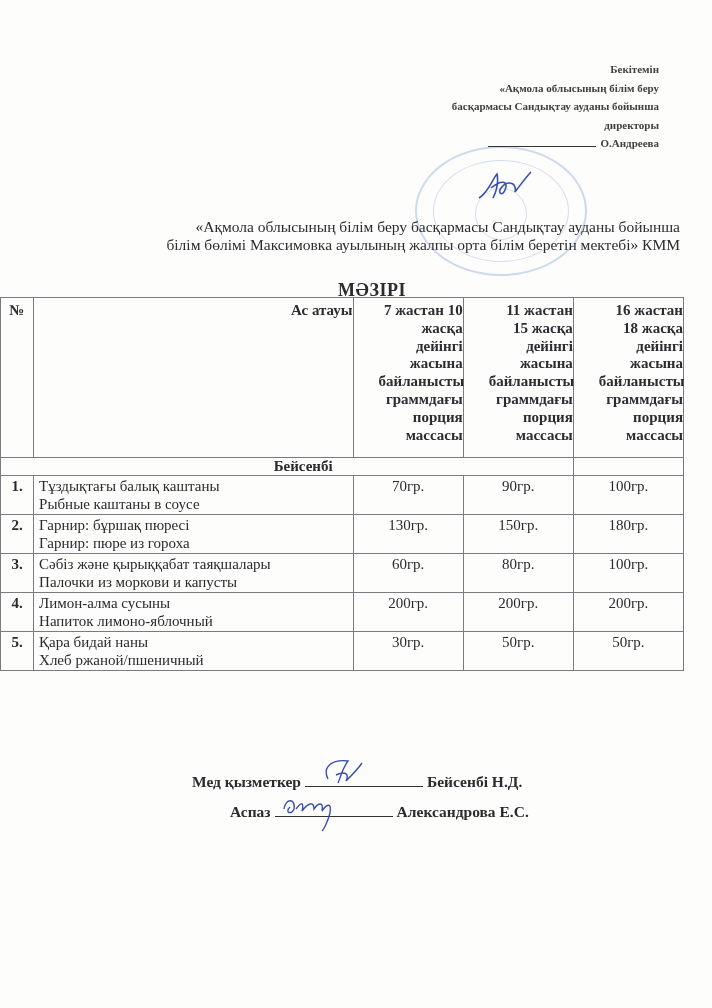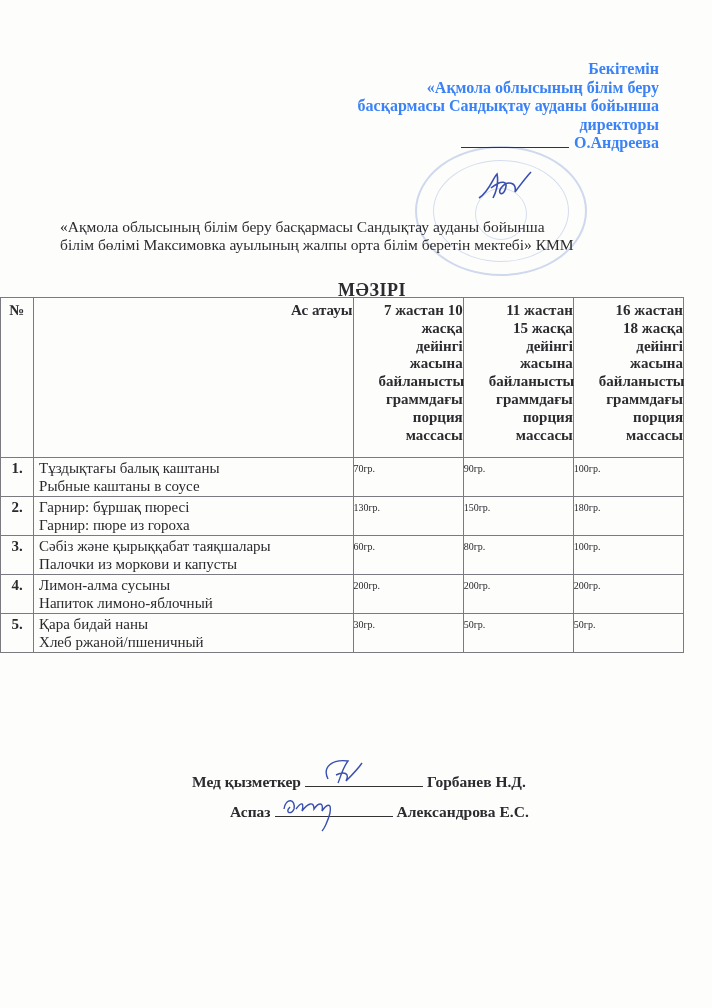--- a/index.html
+++ b/index.html
@@ -1,46 +1,46 @@
 <!DOCTYPE html>
 <html><head>
 <meta charset="utf-8">
 <style>
   html,body{margin:0;padding:0;}
   body{width:712px;height:1008px;background:#fdfdfc;position:relative;overflow:hidden;
        font-family:"Liberation Serif","DejaVu Serif",serif;color:#2a2a2e;}
   .approve{position:absolute;right:53px;top:60px;width:420px;text-align:right;font-weight:bold;
-           font-size:16px;line-height:18.6px;color:#3b82f6;}
+           font-size:11px;line-height:18.6px;color:#404040;}
   .approve .sigline{display:inline-block;width:108px;border-bottom:1.2px solid #333;margin-right:5px;height:12px;vertical-align:baseline;}
   .stamp{position:absolute;left:415px;top:146px;width:172px;height:130px;border-radius:50%;
          border:2px solid rgba(120,150,210,0.35);box-sizing:border-box;}
   .stamp::before{content:"";position:absolute;left:16px;top:12px;right:16px;bottom:12px;border-radius:50%;
          border:1.5px solid rgba(120,150,210,0.3);}
   .stamp::after{content:"";position:absolute;left:58px;top:40px;width:50px;height:50px;border-radius:50%;
          border:1.5px solid rgba(120,150,210,0.3);}
   .sig{position:absolute;}
   .sig svg{display:block;}
-  .org{position:absolute;left:60px;top:218px;width:620px;text-align:left;font-size:15.5px;line-height:17.6px;color:#2c2c30;}
+  .org{position:absolute;left:60px;top:218px;width:620px;text-align:right;font-size:15.5px;line-height:17.6px;color:#2c2c30;}
   .title{position:absolute;left:0;top:280px;width:712px;text-align:center;font-weight:bold;font-size:18px;color:#2b2b30;letter-spacing:0.5px;padding-left:16px;}
   table{position:absolute;left:0;top:297px;border-collapse:collapse;table-layout:fixed;width:684px;}
   td,th{border:1px solid #7a7a80;padding:0;vertical-align:top;}
   th{font-weight:bold;font-size:15px;line-height:17.8px;color:#2c2c30;text-align:right;}
   .c-num{width:33px;}
   .c-name{width:319px;}
   .c-v{width:110px;}
   thead tr{height:160px;}
   th.num{text-align:left;padding-left:8px;padding-top:4px;}
   th.name{padding-top:4px;}
   th.age{padding-top:4px;padding-left:25px;}
   tr.day{height:18px;}
   tr.day td{font-weight:bold;font-size:15px;text-align:center;line-height:17px;}
   tr.row{height:39px;}
   td.num{font-weight:bold;font-size:15px;text-align:center;line-height:17px;padding-top:2px;}
   td.name{font-size:15px;line-height:18px;padding-left:5px;padding-top:1px;}
-  td.val{font-size:10px;text-align:left;line-height:17px;padding-top:2px;}
+  td.val{font-size:15px;text-align:center;line-height:17px;padding-top:2px;}
   .sign-block{position:absolute;left:0;width:712px;font-weight:bold;font-size:15.5px;color:#2b2b30;}
   .sign-block .line{display:inline-block;border-bottom:1.2px solid #333;height:12px;vertical-align:baseline;margin:0 4px;}
 </style>
 </head>
 <body>
 
 <div class="stamp"></div>
 
 <div class="approve">
   <div>Бекітемін</div>
@@ -74,20 +74,25 @@
   <thead>
     <tr>
       <th class="num">№</th>
       <th class="name">Ас атауы</th>
       <th class="age">7 жастан 10 жасқа дейінгі жасына байланысты граммдағы порция массасы</th>
       <th class="age">11 жастан 15 жасқа дейінгі жасына байланысты граммдағы порция массасы</th>
       <th class="age">16 жастан 18 жасқа дейінгі жасына байланысты граммдағы порция массасы</th>
     </tr>
   </thead>
   <tbody>
+    <tr class="day">
+      <td style="border-right:none;"></td>
+      <td colspan="3" style="border-left:none;">Бейсенбі</td>
+      <td></td>
+    </tr>
     <tr class="row">
       <td class="num">1.</td>
       <td class="name">
           <div>Тұздықтағы балық каштаны</div>
           <div>Рыбные каштаны в соусе</div>
         </td>
       <td class="val">70гр.</td>
       <td class="val">90гр.</td>
       <td class="val">100гр.</td>
     </tr>
@@ -128,21 +133,21 @@
           <div>Хлеб ржаной/пшеничный</div>
         </td>
       <td class="val">30гр.</td>
       <td class="val">50гр.</td>
       <td class="val">50гр.</td>
     </tr>
   </tbody>
 </table>
 
 <div class="sign-block" style="top:773px;padding-left:192px;">
-  <span>Мед қызметкер</span><span class="line" style="width:118px;"></span><span>Горбанев Н.Д.</span>
+  <span>Мед қызметкер</span><span class="line" style="width:118px;"></span><span>Бейсенбі Н.Д.</span>
 </div>
 <div class="sign-block" style="top:803px;padding-left:230px;">
   <span>Аспаз</span><span class="line" style="width:118px;"></span><span>Александрова Е.С.</span>
 </div>
 
 <div class="sig" style="left:318px;top:757px;">
   <svg width="60" height="32" viewBox="0 0 60 32">
       <path d="M10 22 C4 10 14 2 30 4 C24 12 22 22 20 26 M18 18 C26 14 32 16 28 24 C34 18 40 12 44 6" fill="none" stroke="#3a4fb0" stroke-width="1.4"></path>
     </svg>
 </div>

